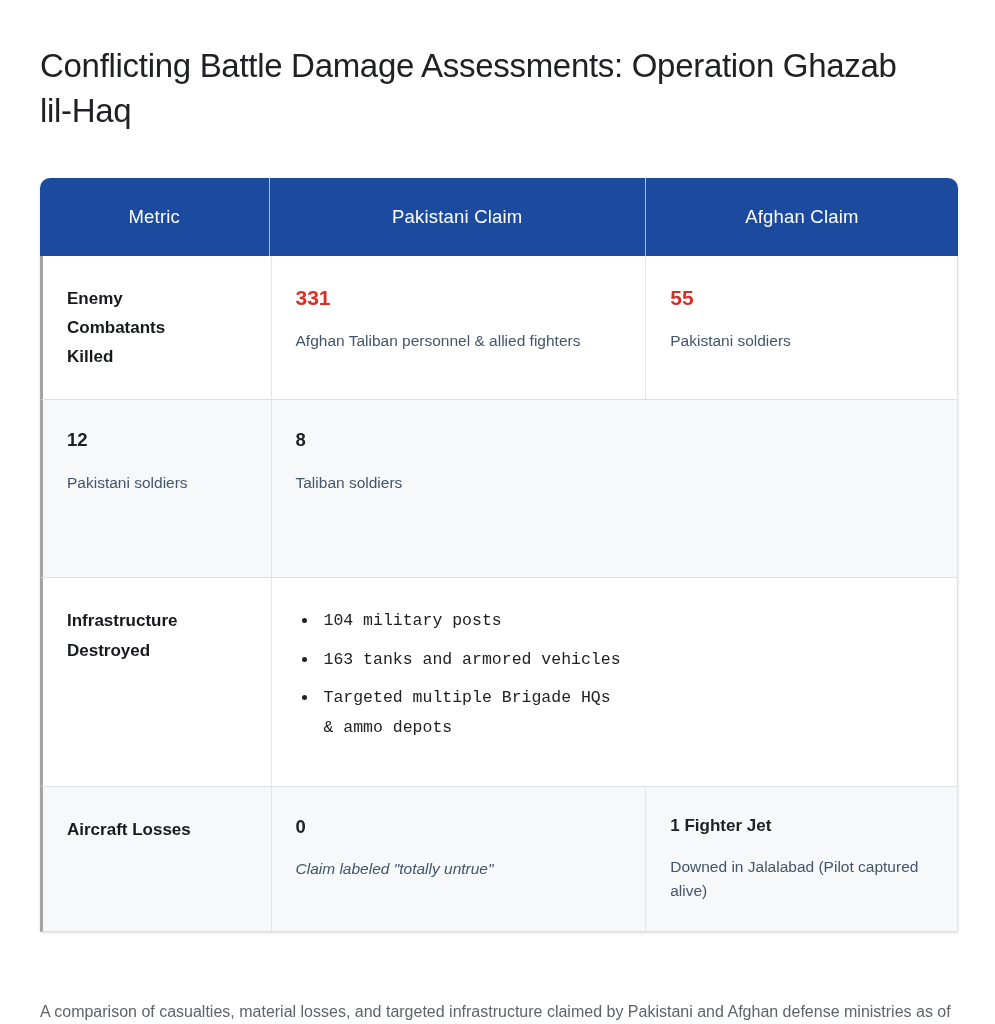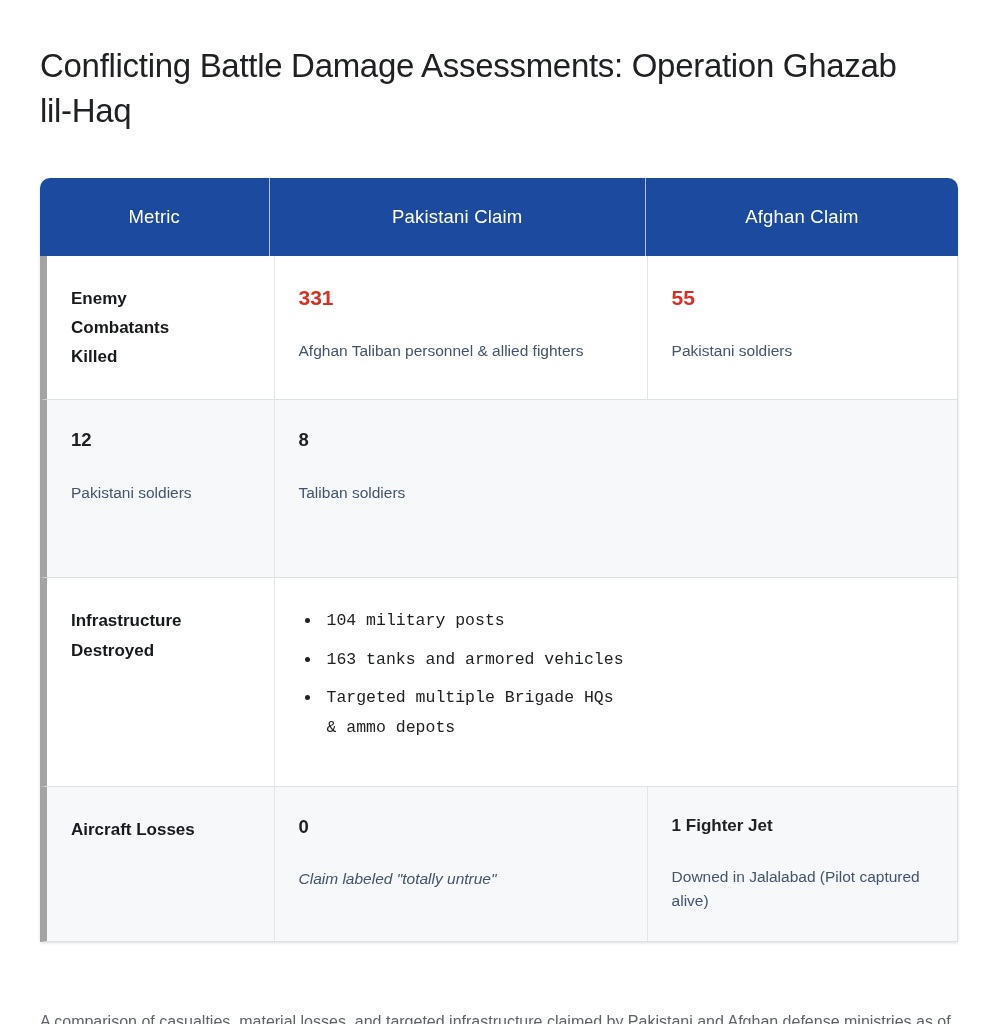--- a/index.html
+++ b/index.html
@@ -45,21 +45,21 @@
     color: #ffffff;
     font-size: 18.5px;
     font-weight: 500;
     letter-spacing: 0.2px;
     border-right: 1.5px solid rgba(255,255,255,0.65);
   }
   .th:last-child { border-right: none; }
   .trow {
     display: grid;
     grid-template-columns: 25% 41% 34%;
-    border-left: 7px solid #a3a3a3;
+    border-left: 3px solid #a3a3a3;
     border-right: 1px solid #dde0e5;
     border-bottom: 1px solid #dde0e5;
     background: #ffffff;
   }
   .trow.alt { background: #f7f8fa; }
   .trow:nth-of-type(1) { min-height: 143px; }
   .trow:nth-of-type(2) { min-height: 117px; }
   .trow:nth-of-type(3) { min-height: 178px; }
   .trow:nth-of-type(4) { min-height: 141px; }
   .td {
@@ -80,21 +80,21 @@
     font-size: 18.5px;
     color: #202124;
     line-height: 1.3;
   }
   .val.red {
     color: #d93025;
     font-size: 21px;
   }
   .val.sm { font-size: 17px; }
   .note {
-    margin-top: 28px;
+    margin-top: 18px;
     font-size: 15.5px;
     line-height: 1.55;
     color: #44546a;
     max-width: 290px;
   }
   .note.italic { font-style: italic; }
   ul.bullets {
     list-style: disc outside;
     padding-left: 22px;
     color: #202124;

